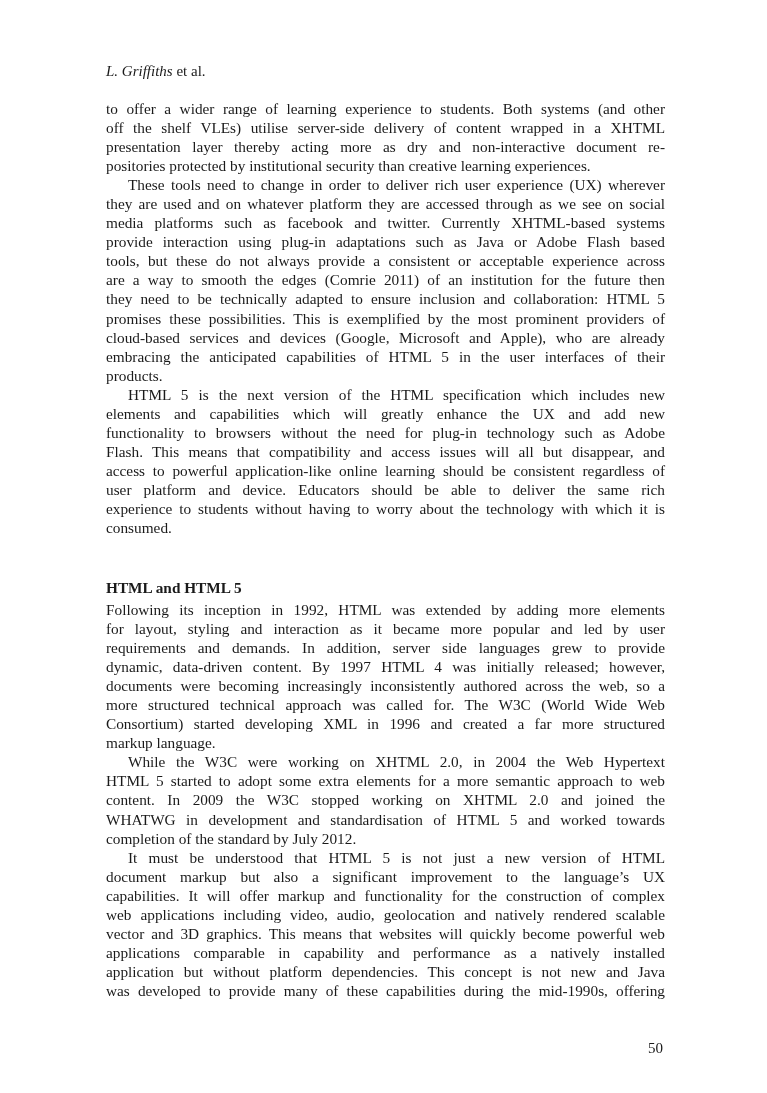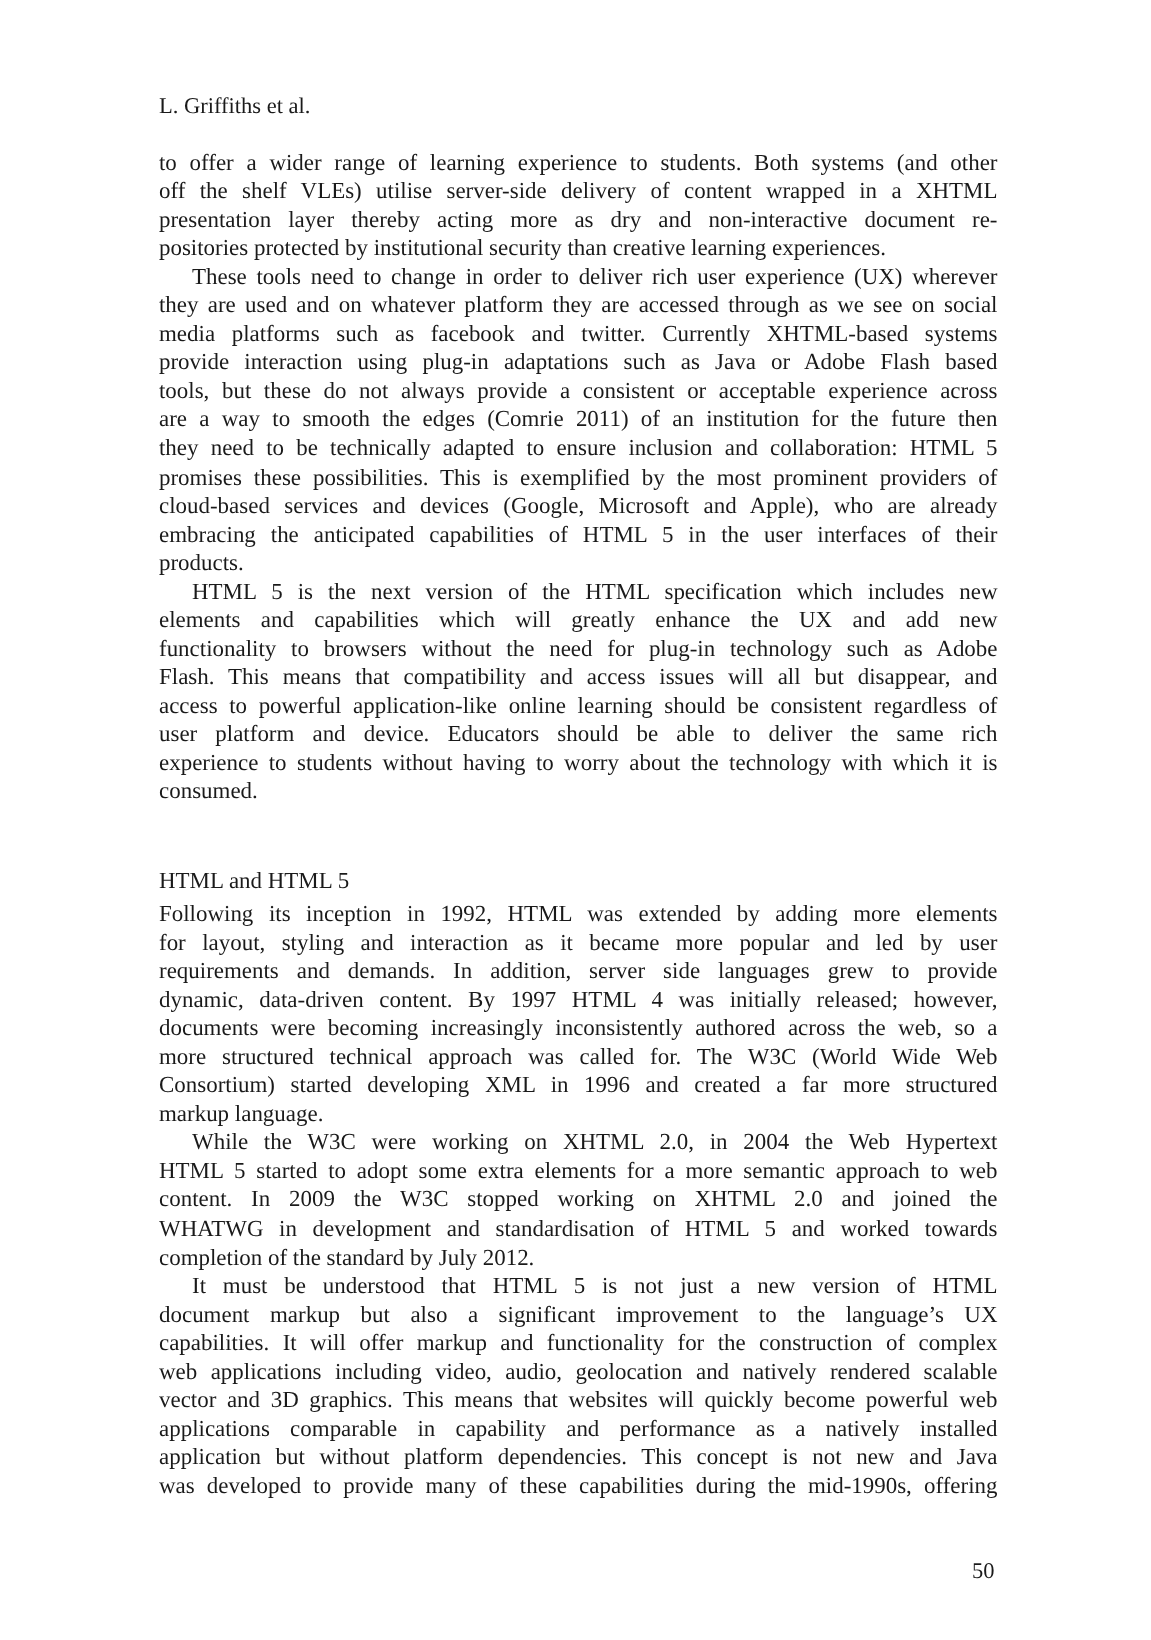--- a/index.html
+++ b/index.html
@@ -23,20 +23,21 @@
     }
     .running-head {
       position: absolute;
       top: 62px;
       left: 0;
       font-size: 15px;
       line-height: 19px;
       white-space: nowrap;
     }
     .running-head .author {
+      font-style: italic;
     }
     .body-text {
       position: absolute;
       top: 99px;
       left: 0;
       width: 559px;
       font-size: 15.3px;
       line-height: 19.05px;
     }
     .line {
@@ -51,21 +52,21 @@
     .line.last {
       text-align-last: left;
     }
     .line.indent {
       padding-left: 22px;
     }
     .heading {
       position: absolute;
       left: 0;
       top: 578px;
-      font-weight: normal;
+      font-weight: bold;
       font-size: 15.3px;
       line-height: 19px;
       white-space: nowrap;
     }
     .section2 {
       position: absolute;
       left: 0;
       top: 600px;
       width: 559px;
       font-size: 15.3px;

